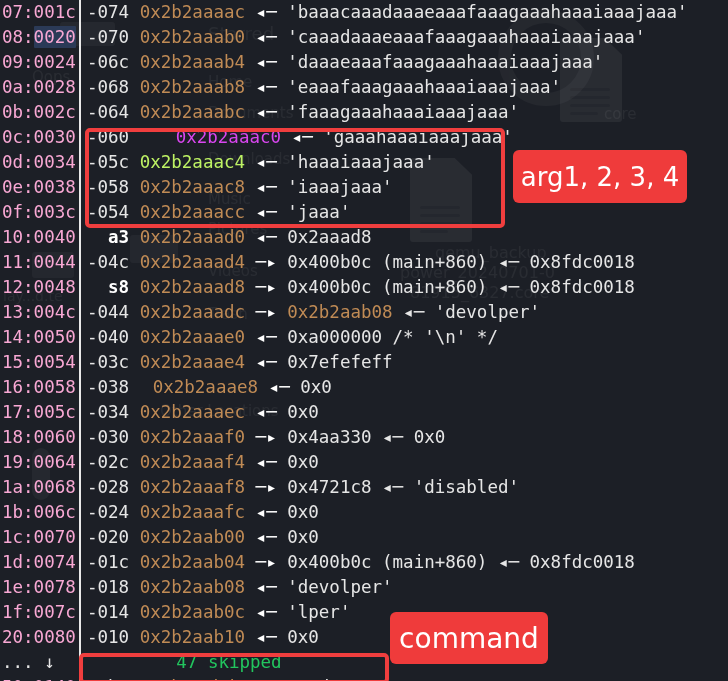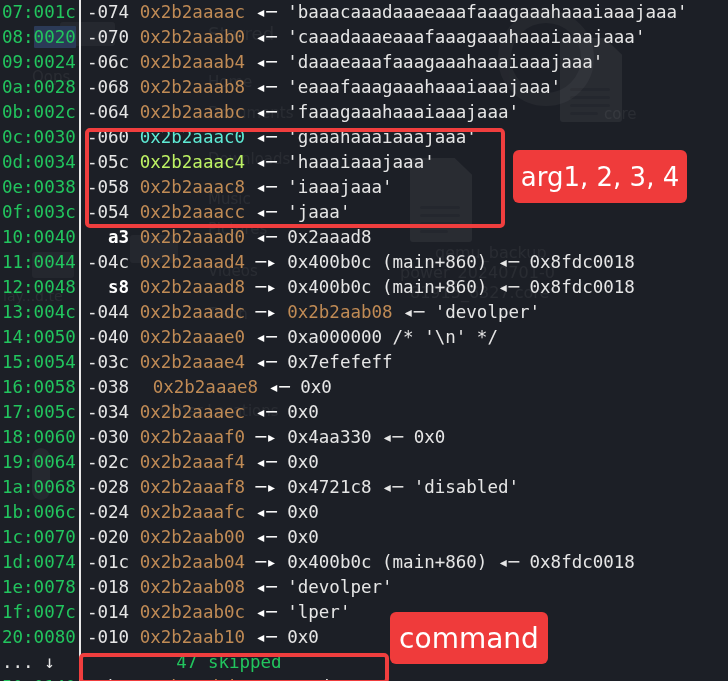--- a/index.html
+++ b/index.html
@@ -44,21 +44,21 @@
     position:absolute;inset:0;z-index:2;
     font-size:17.5px;
     line-height:25px;
     letter-spacing:0px;
   }
   .row{
     position:relative;height:25px;display:flex;align-items:center;
     white-space:pre;
   }
   .gutter{
-    width:80px;flex:0 0 80px;color:#22c55e;text-align:left;
+    width:80px;flex:0 0 80px;color:#f9a8d4;text-align:left;
     padding-left:2px;box-sizing:border-box;position:relative;
   }
   .gutter .hl{background:#2b3a57;padding:1px 0;border-radius:1px;}
   .sep{
     position:absolute;left:79px;top:0;bottom:0;width:2px;background:#e9e9e9;
   }
   .body{flex:1;padding-left:7px;color:#e6e6e6;}
   .off   {color:#e6e6e6;}
   .reg   {color:#ffffff;font-weight:bold;}
   .addr  {color:#c08b55;}
@@ -130,21 +130,21 @@
   </div>
 
 <div id="term">
   <div class="sep"></div>
   <div id="rows">
       <div class="row"><div class="gutter">07:001c</div><div class="body"><span class="off">-074</span><span class="addr" style="color: rgb(192, 139, 85);"> 0x2b2aaaac</span><span class="arrow"> ◂─</span><span class="val"> 'baaacaaadaaaeaaafaaagaaahaaaiaaajaaa'</span></div></div>
       <div class="row"><div class="gutter"><span>08:</span><span class="hl">0020</span></div><div class="body"><span class="off">-070</span><span class="addr" style="color: rgb(192, 139, 85);"> 0x2b2aaab0</span><span class="arrow"> ◂─</span><span class="val"> 'caaadaaaeaaafaaagaaahaaaiaaajaaa'</span></div></div>
       <div class="row"><div class="gutter">09:0024</div><div class="body"><span class="off">-06c</span><span class="addr" style="color: rgb(192, 139, 85);"> 0x2b2aaab4</span><span class="arrow"> ◂─</span><span class="val"> 'daaaeaaafaaagaaahaaaiaaajaaa'</span></div></div>
       <div class="row"><div class="gutter">0a:0028</div><div class="body"><span class="off">-068</span><span class="addr" style="color: rgb(192, 139, 85);"> 0x2b2aaab8</span><span class="arrow"> ◂─</span><span class="val"> 'eaaafaaagaaahaaaiaaajaaa'</span></div></div>
       <div class="row"><div class="gutter">0b:002c</div><div class="body"><span class="off">-064</span><span class="addr" style="color: rgb(192, 139, 85);"> 0x2b2aaabc</span><span class="arrow"> ◂─</span><span class="val"> 'faaagaaahaaaiaaajaaa'</span></div></div>
-      <div class="row"><div class="gutter">0c:0030</div><div class="body"><span class="off">-060</span><span class="addr" style="color: #5eead4;"> 0x2b2aaac0</span><span class="arrow"> ◂─</span><span class="val"> 'gaaahaaaiaaajaaa'</span></div></div>
+      <div class="row"><div class="gutter">0c:0030</div><div class="body"><span class="off">-060</span><span class="addr" style="color: #d946ef; margin-left: 36px;"> 0x2b2aaac0</span><span class="arrow"> ◂─</span><span class="val"> 'gaaahaaaiaaajaaa'</span></div></div>
       <div class="row"><div class="gutter">0d:0034</div><div class="body"><span class="off">-05c</span><span class="addr" style="color: #bef264;"> 0x2b2aaac4</span><span class="arrow"> ◂─</span><span class="val"> 'haaaiaaajaaa'</span></div></div>
       <div class="row"><div class="gutter">0e:0038</div><div class="body"><span class="off">-058</span><span class="addr" style="color: rgb(192, 139, 85);"> 0x2b2aaac8</span><span class="arrow"> ◂─</span><span class="val"> 'iaaajaaa'</span></div></div>
       <div class="row"><div class="gutter">0f:003c</div><div class="body"><span class="off">-054</span><span class="addr" style="color: rgb(192, 139, 85);"> 0x2b2aaacc</span><span class="arrow"> ◂─</span><span class="val"> 'jaaa'</span></div></div>
       <div class="row"><div class="gutter">10:0040</div><div class="body"><span class="reg">  a3</span><span class="addr" style="color: rgb(192, 139, 85);"> 0x2b2aaad0</span><span class="arrow"> ◂─</span><span class="val"> 0x2aaad8</span></div></div>
       <div class="row"><div class="gutter">11:0044</div><div class="body"><span class="off">-04c</span><span class="addr" style="color: rgb(192, 139, 85);"> 0x2b2aaad4</span><span class="arrow"> ─▸</span><span class="val"> 0x400b0c (main+860) ◂─ 0x8fdc0018</span></div></div>
       <div class="row"><div class="gutter">12:0048</div><div class="body"><span class="reg">  s8</span><span class="addr" style="color: rgb(192, 139, 85);"> 0x2b2aaad8</span><span class="arrow"> ─▸</span><span class="val"> 0x400b0c (main+860) ◂─ 0x8fdc0018</span></div></div>
       <div class="row"><div class="gutter">13:004c</div><div class="body"><span class="off">-044</span><span class="addr" style="color: rgb(192, 139, 85);"> 0x2b2aaadc</span><span class="arrow"> ─▸</span><span class="val"> <span class="addr" style="color: rgb(192, 139, 85);">0x2b2aab08</span><span> ◂─ 'devolper'</span></span></div></div>
       <div class="row"><div class="gutter">14:0050</div><div class="body"><span class="off">-040</span><span class="addr" style="color: rgb(192, 139, 85);"> 0x2b2aaae0</span><span class="arrow"> ◂─</span><span class="val"> 0xa000000 /* '\n' */</span></div></div>
       <div class="row"><div class="gutter">15:0054</div><div class="body"><span class="off">-03c</span><span class="addr" style="color: rgb(192, 139, 85);"> 0x2b2aaae4</span><span class="arrow"> ◂─</span><span class="val"> 0x7efefeff</span></div></div>
       <div class="row"><div class="gutter">16:0058</div><div class="body"><span class="off">-038</span><span class="addr" style="color: rgb(192, 139, 85); margin-left: 13px;"> 0x2b2aaae8</span><span class="arrow"> ◂─</span><span class="val"> 0x0</span></div></div>

